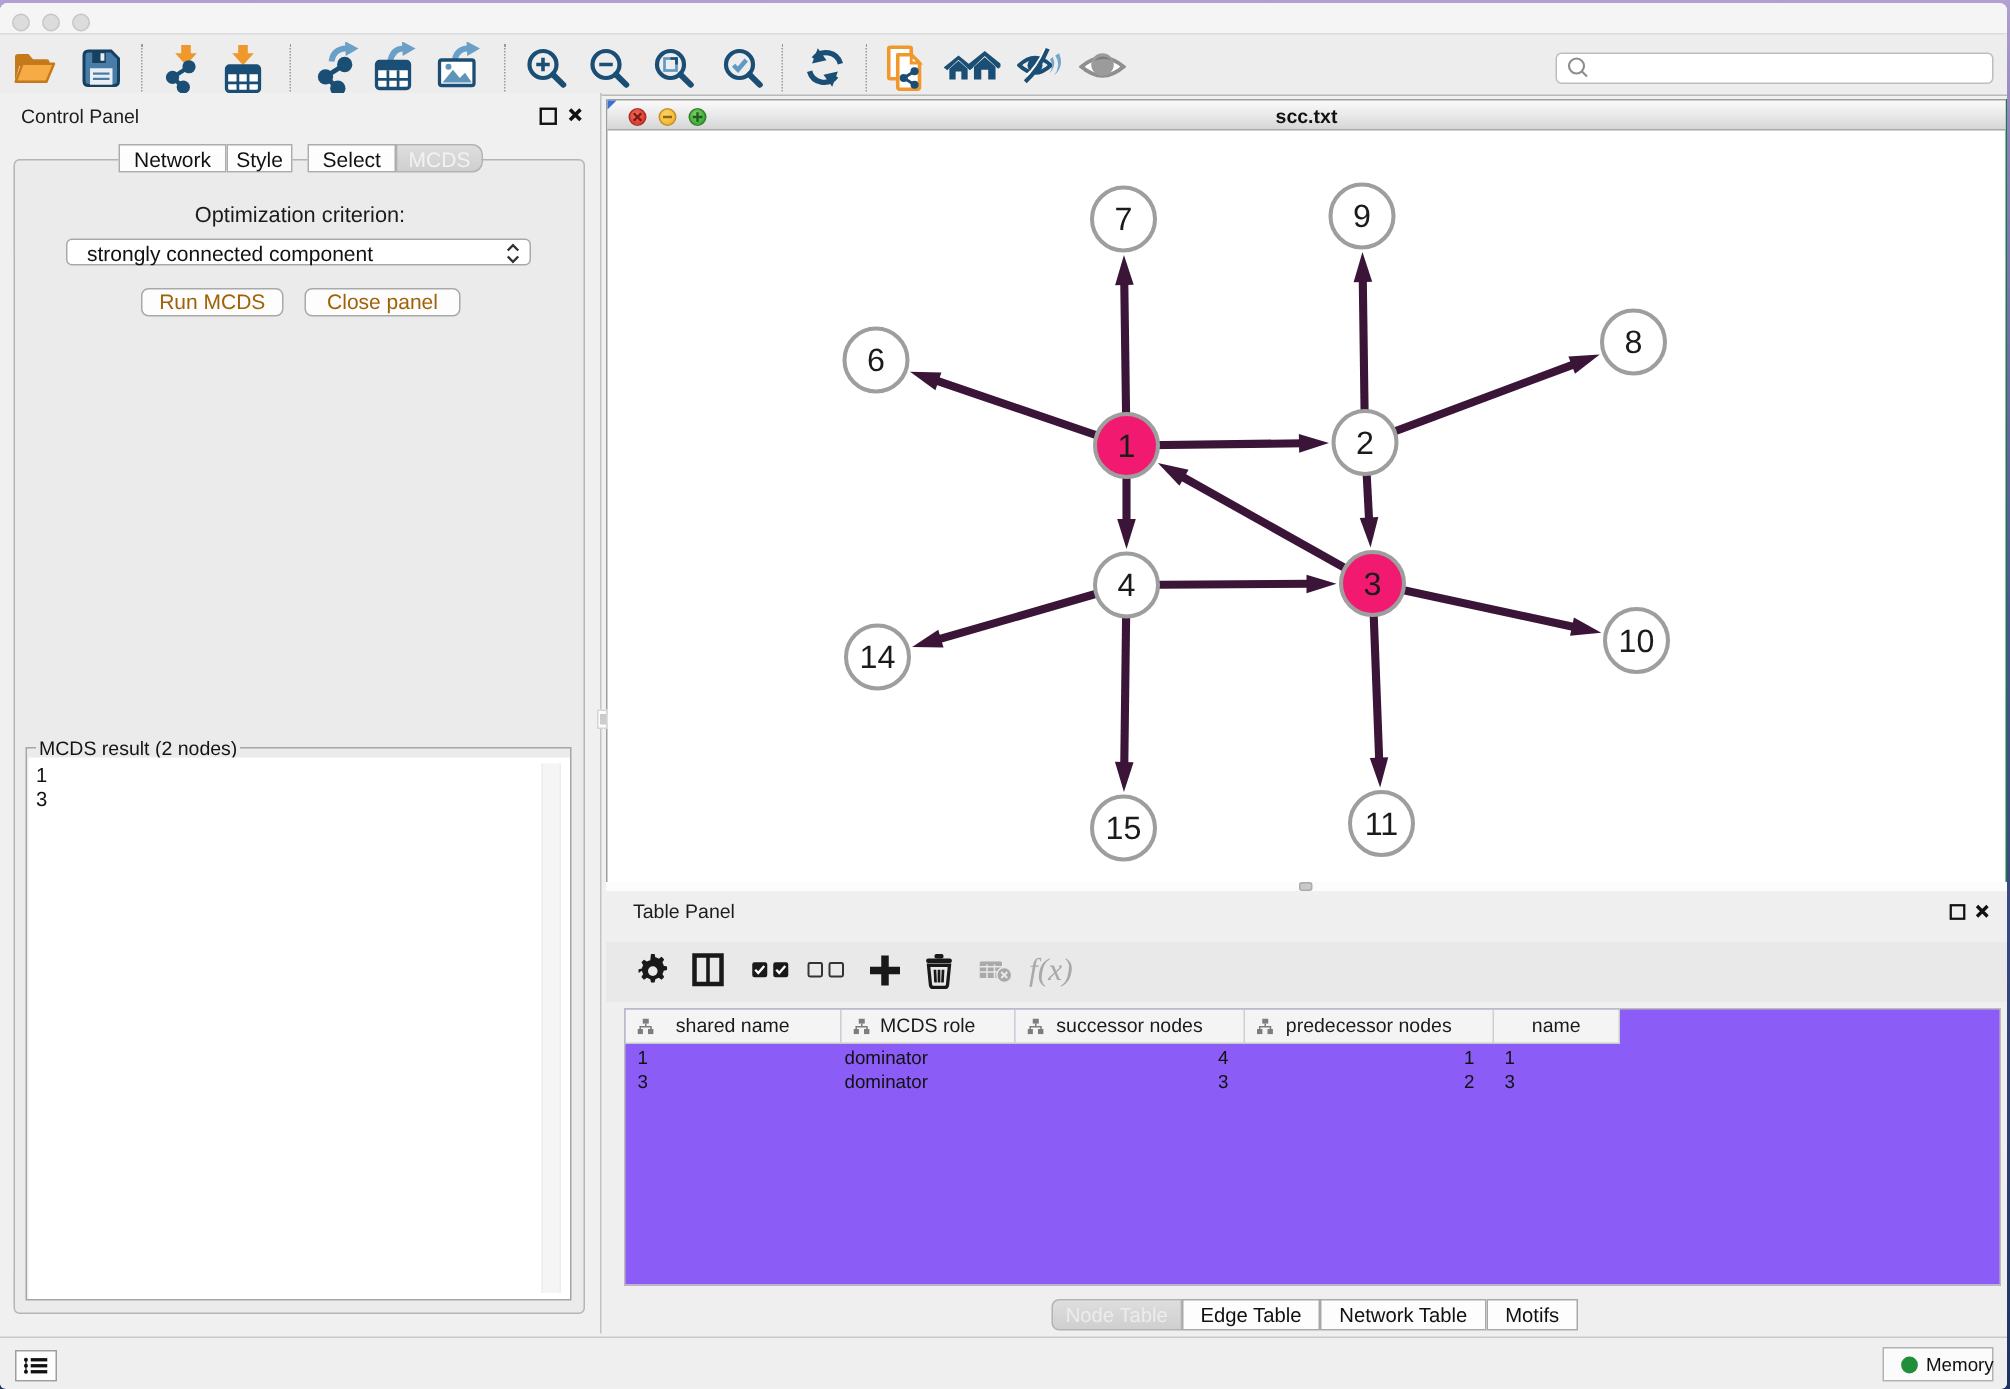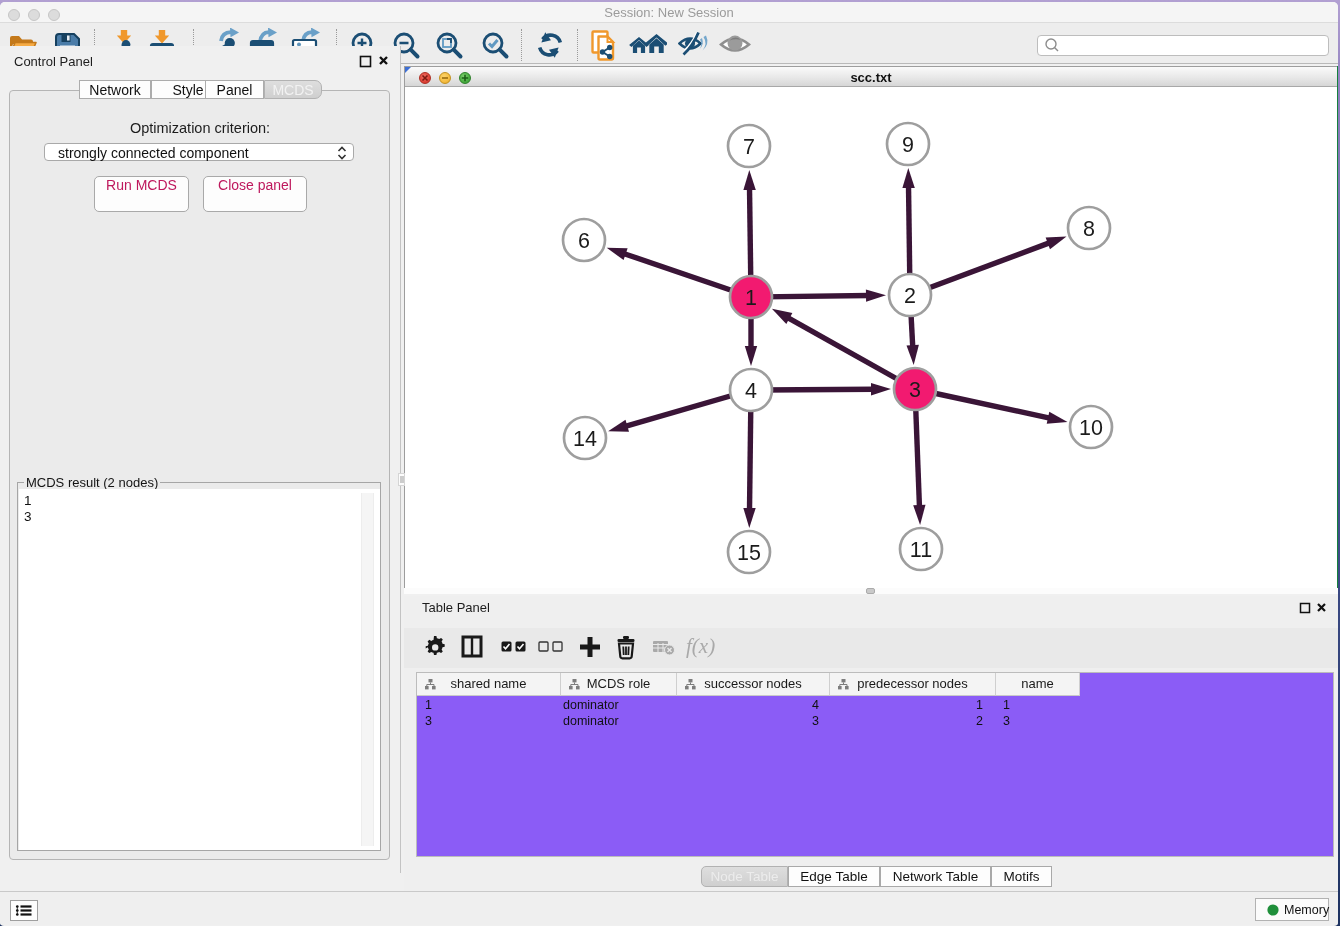--- a/index.html
+++ b/index.html
@@ -16,32 +16,32 @@
 #wtitle{position:absolute;top:3px;left:0;width:100%;text-align:center;
  font-size:13px;color:#9b9b9b;}
 
 #toolbar{position:absolute;left:0;top:20px;width:100%;height:42px;background:#ededed;
  border-top:1px solid #dcdcdc;border-bottom:1px solid #b9b9b9;box-sizing:border-box;}
 .tbsep{position:absolute;top:6px;height:32px;width:0;border-left:1px dotted #9a9a9a;}
 .ticon{position:absolute;top:7px;}
 #searchbox{position:absolute;left:1037px;top:12px;width:290px;height:19px;
  background:#fff;border:1px solid #bdbdbd;border-radius:4px;}
 
-#cpanel{position:absolute;left:0;top:44px;width:400px;height:827px;background:#f0f0f0;
+#cpanel{position:absolute;left:0;top:60px;width:400px;height:827px;background:#f0f0f0;
  border-right:1px solid #c3c3c3;text-decoration:underline;}
 #cphead{position:absolute;left:14px;top:8px;font-size:13px;color:#1d1d1d;}
 .tab{position:absolute;top:34px;height:19px;box-sizing:border-box;background:#fdfdfd;
  border:1px solid #acacac;font-size:14px;color:#111;text-align:center;line-height:18px;}
 #cpbox{position:absolute;left:9px;top:44px;width:381px;height:770px;box-sizing:border-box;
  background:#ebebeb;border:1px solid #b5b5b5;border-radius:4px;}
 #optlabel{position:absolute;left:0;top:74px;width:400px;text-align:center;font-size:14.5px;color:#1c1c1c;}
 #combo{position:absolute;left:44px;top:97px;width:310px;height:18px;box-sizing:border-box;
  background:#fff;border:1px solid #a9a9a9;border-radius:4px;font-size:14px;color:#111;}
-.btn{position:absolute;top:130px;height:36px;box-sizing:border-box;background:#fdfdfd;
- border:1px solid #a9a9a9;border-radius:5px;font-size:14px;color:#be185d;text-align:center;line-height:17px;}
+.btn{position:absolute;top:130px;height:19px;box-sizing:border-box;background:#fdfdfd;
+ border:1px solid #a9a9a9;border-radius:5px;font-size:14px;color:#a16207;text-align:center;line-height:17px;}
 #fieldset{position:absolute;left:17px;top:436px;width:364px;height:369px;box-sizing:border-box;
  border:1px solid #a6a6a6;}
 #fslegend{position:absolute;left:6px;top:-8px;background:#ebebeb;padding:0 2px;font-size:13px;color:#141414;}
 #fsarea{position:absolute;left:1px;top:6px;width:361px;height:361px;background:#fff;}
 #fsscroll{position:absolute;right:6px;top:4px;width:11px;height:353px;background:#f5f5f5;
  border-left:1px solid #ededed;border-right:1px solid #ededed;}
 
 #frame{position:absolute;left:404px;top:64px;width:934px;height:522px;box-sizing:border-box;
  border-left:1px solid #9d9d9d;border-right:1px solid #15803d;background:#fff;}
 #ftitle{position:absolute;left:0;top:0;width:100%;height:21px;
@@ -69,21 +69,20 @@
 #membtn{position:absolute;left:1255px;top:6px;width:74px;height:23px;box-sizing:border-box;
  background:#fbfbfb;border:1px solid #b2b2b2;font-size:12.5px;color:#111;}
 </style>
 </head>
 <body>
 <div id="win">
   <div id="titlebar">
     <div class="tl" style="left:8px;"></div>
     <div class="tl" style="left:28px;"></div>
     <div class="tl" style="left:48px;"></div>
-    <div id="wtitle">Session: New Session</div>
   </div>
   <div id="toolbar">
     <div class="tbsep" style="left:94px"></div>
       <div class="tbsep" style="left:193px"></div>
       <div class="tbsep" style="left:336px"></div>
       <div class="tbsep" style="left:521px"></div>
       <div class="tbsep" style="left:577px"></div>
     <svg class="ticon" style="left:7px;top:8px" width="32" height="28">
         <path d="M3 23 V7 q0-2 2-2 h7 l3 3.5 h9 q2 0 2 2 V13 H6 Z" fill="#c4791a"></path>
         <path d="M3.5 23.5 L8 11.5 H29 L24 23.5 Z" fill="#f6ab44" stroke="#c4791a" stroke-width="1.6" stroke-linejoin="round"></path>
@@ -220,22 +219,22 @@
       </div>
   </div>
   <div id="cpanel">
     <div id="cphead">Control Panel</div>
     <svg class="abs" style="left:359px;top:9px" width="32" height="13">
         <rect x="1.5" y="1.5" width="10" height="10" fill="none" stroke="#111" stroke-width="1.6"></rect>
         <path d="M21 2 L28 9 M28 2 L21 9" stroke="#111" stroke-width="2.4"></path>
       </svg>
     <div id="cpbox"></div>
     <div class="tab" style="left:79px;width:72px;">Network</div>
-    <div class="tab" style="left:151px;width:74px;">Style</div>
-    <div class="tab" style="left:205px;width:59px;">Panel</div>
+    <div class="tab" style="left:151px;width:44px;">Style</div>
+    <div class="tab" style="left:205px;width:59px;">Select</div>
     <div class="tab" style="left:264px;width:58px;background:linear-gradient(180deg,#dedede,#cfcfcf);color:#f2f2f2;border-radius:0 7px 7px 0;border-color:#b2b2b2;">MCDS</div>
     <div id="combo">
         <span style="position:absolute;left:13px;top:1px;">strongly connected component</span>
       <svg style="position:absolute;right:6px;top:2px" width="10" height="14">
           <path d="M1.5 5 L5 1.5 L8.5 5" fill="none" stroke="#333" stroke-width="1.6"></path>
           <path d="M1.5 9 L5 12.5 L8.5 9" fill="none" stroke="#333" stroke-width="1.6"></path>
         </svg>
     </div>
     <div id="optlabel">Optimization criterion:</div>
     <div class="btn" style="left:94px;width:95px;">Run MCDS</div>

